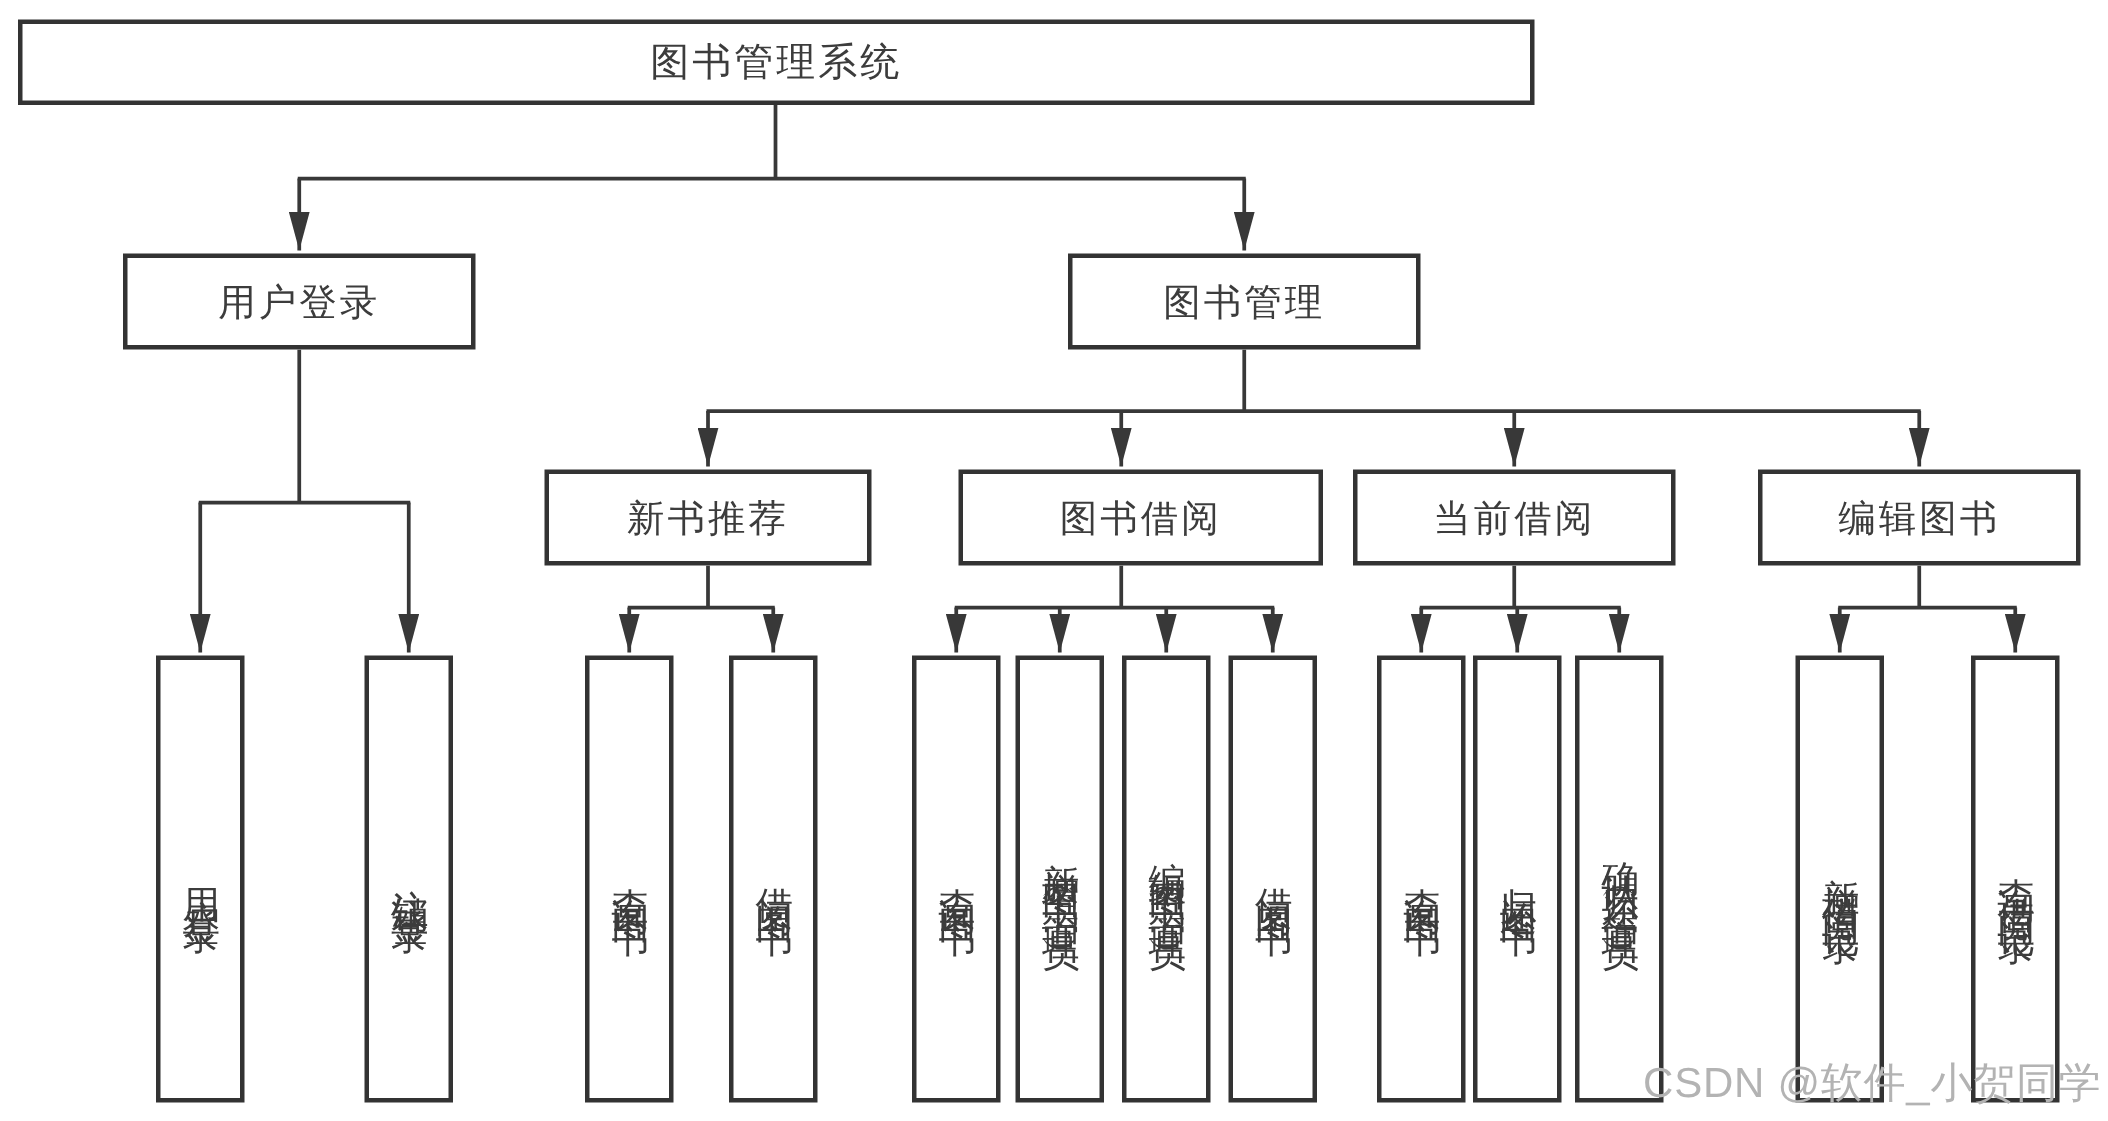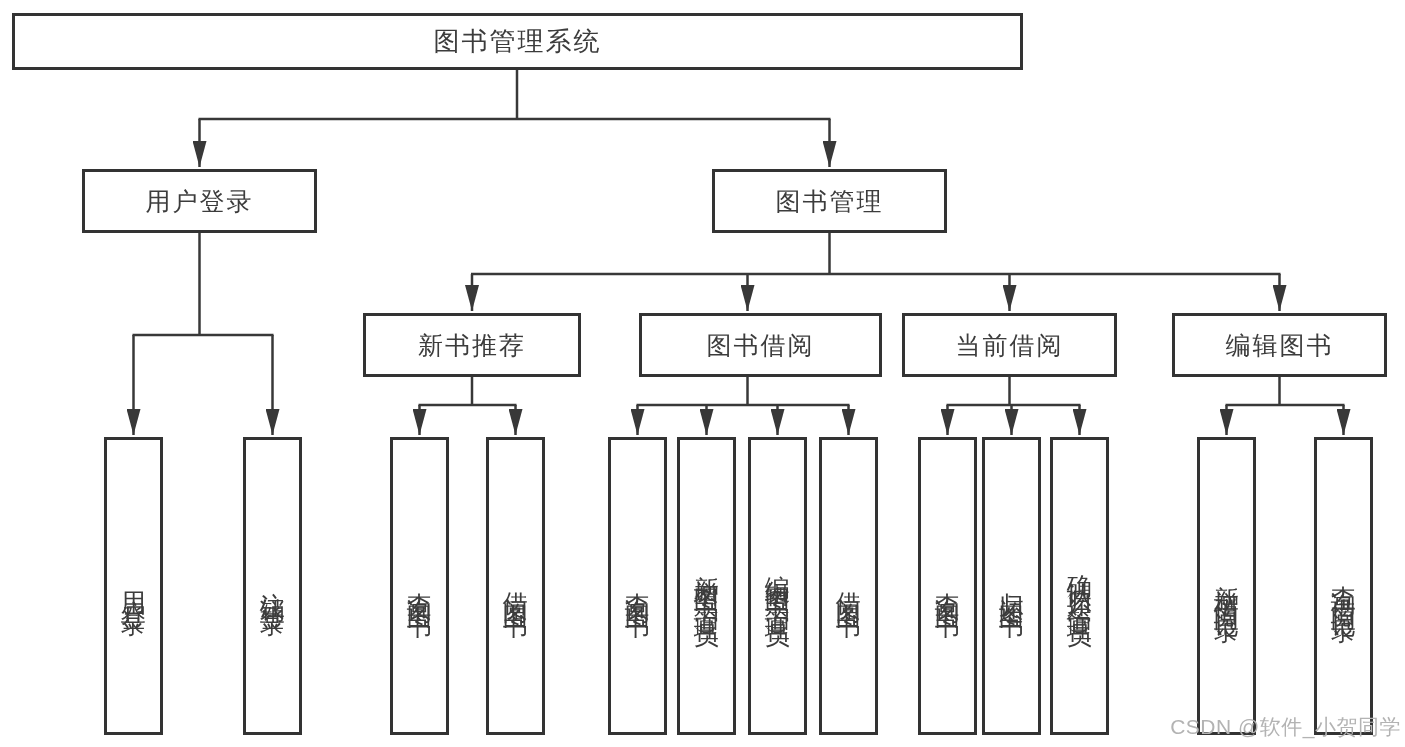--- a/index.html
+++ b/index.html
@@ -39,21 +39,21 @@
     text-orientation: mixed;
     font-size: 25px;
     line-height: 1.05;
     letter-spacing: 7px;
     text-align: center;
   }
   .watermark {
     position: absolute;
     right: 4px;
     bottom: 6px;
-    font-size: 21px;
+    font-size: 28px;
     color: #b3b3b3;
     letter-spacing: 0.5px;
     z-index: 5;
     white-space: nowrap;
   }
   line { stroke: #383838; stroke-width: 2.5; }
 </style>
 </head>
 <body>
 

